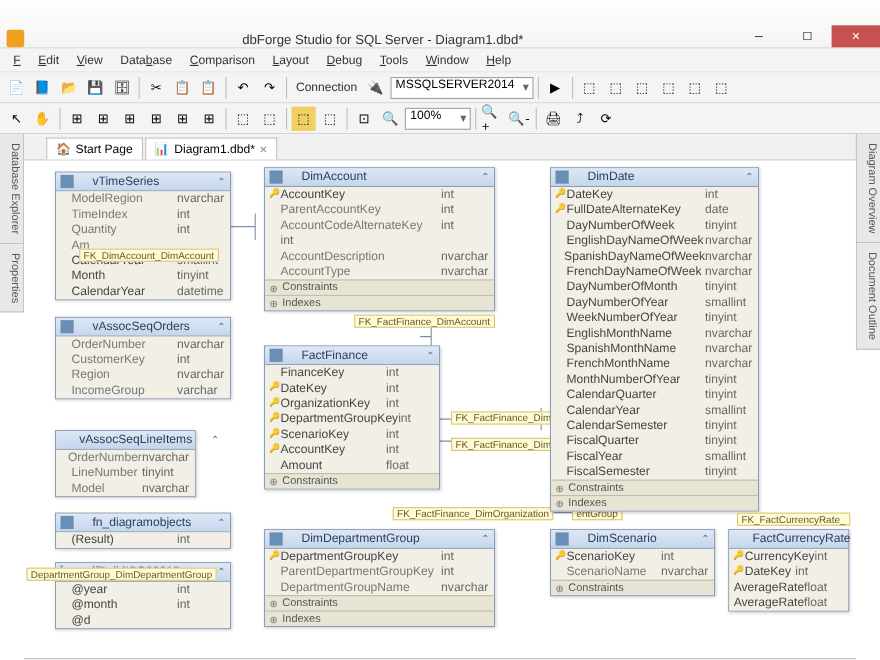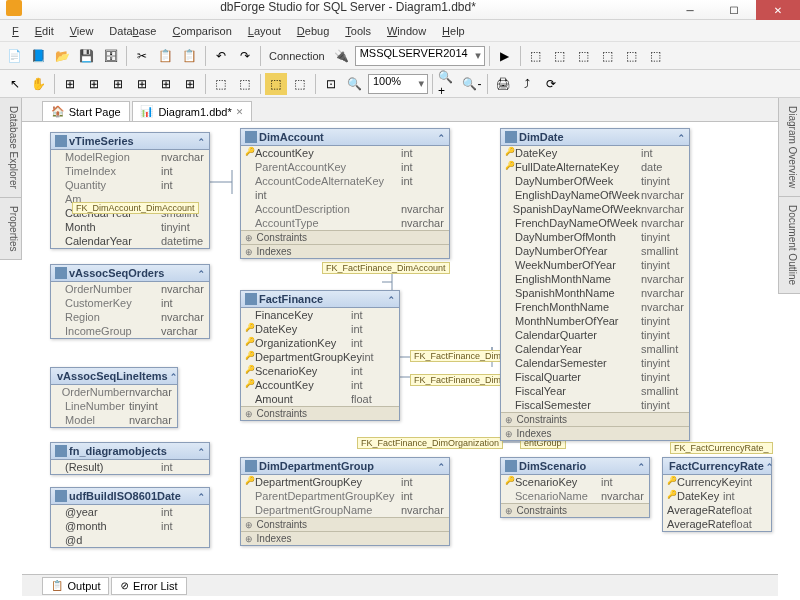--- a/index.html
+++ b/index.html
@@ -1,17 +1,17 @@
 <!DOCTYPE html>
 <html><head>
 <meta charset="utf-8">
 <style>
 *{box-sizing:border-box;margin:0;padding:0;font-family:"Segoe UI",Tahoma,sans-serif;font-size:11px}
 body{background:#fff;overflow:hidden;width:800px;height:600px}
-.titlebar{height:20px;background:linear-gradient(#fff,#f4f4f4);border-bottom:1px solid #d4d4d4;display:flex;align-items:flex-start;position:relative}
+.titlebar{height:44px;background:linear-gradient(#fff,#f4f4f4);border-bottom:1px solid #d4d4d4;display:flex;align-items:flex-end;position:relative}
 .app-icon{width:16px;height:16px;background:#f0a020;margin:0 6px;border-radius:2px}
 .title{flex:1;text-align:center;color:#333;font-size:12px}
 .win-btns{display:flex}
 .win-btn{width:44px;height:20px;display:flex;align-items:center;justify-content:center;font-size:10px}
 .win-close{background:#c75050;color:#fff}
 .menubar{height:22px;background:#f4f4f4;display:flex;align-items:center;padding:0 4px;border-bottom:1px solid #e0e0e0}
 .menu-item{padding:2px 8px;color:#333}
 .menu-item u{text-decoration:underline}
 .toolbar{height:28px;background:#f4f4f4;border-bottom:1px solid #d0d0d0;display:flex;align-items:center;padding:0 4px;gap:2px}
 .tb-btn{width:22px;height:22px;border:1px solid transparent;display:flex;align-items:center;justify-content:center;font-size:12px}
@@ -22,21 +22,21 @@
 .content{display:flex;height:498px}
 .side-tab{width:22px;background:#e8e8e8;border-right:1px solid #c0c0c0;writing-mode:vertical-rl;text-align:center;padding:8px 2px;font-size:10px;color:#555}
 .side-left{display:flex;flex-direction:column}
 .side-left .side-tab{border-bottom:1px solid #c0c0c0}
 .main{flex:1;display:flex;flex-direction:column;background:#fff}
 .doc-tabs{height:24px;background:#f0f0f0;border-bottom:1px solid #c0c0c0;display:flex;align-items:flex-end;padding-left:20px}
 .doc-tab{height:20px;padding:2px 8px;background:#fff;border:1px solid #c0c0c0;border-bottom:none;margin-right:2px;display:flex;align-items:center;gap:4px;font-size:11px}
 .doc-tab .x{color:#888;font-size:9px}
 .canvas{flex:1;background:#fff;position:relative;overflow:hidden}
 .entity{position:absolute;background:#f2f0e6;border:1px solid #8a9db8;box-shadow:1px 1px 3px rgba(0,0,0,.2)}
-.ent-head{background:linear-gradient(#dde8f5,#c5d6ec);border-bottom:1px solid #8a9db8;padding:2px 4px;display:flex;align-items:flex-end;gap:2px;font-weight:bold;color:#2a3f5f}
+.ent-head{background:linear-gradient(#dde8f5,#c5d6ec);border-bottom:1px solid #8a9db8;padding:2px 4px;display:flex;align-items:center;gap:17px;font-weight:normal;color:#2a3f5f}
 .ent-head .icon{width:12px;height:12px;background:#6a8fb5}
 .ent-head .chev{margin-left:auto;color:#4a6a9a;font-size:9px}
 .ent-body{background:#f2f0e6}
 .col{display:flex;padding:1px 4px;font-size:10px;color:#444}
 .col.italic{color:#777}
 .col .k{width:10px;color:#c9a227;font-size:8px}
 .col .n{flex:1}
 .col .t{color:#666;min-width:44px}
 .sect{background:#e8e4d4;border-top:1px solid #c0bca8;padding:1px 4px;font-size:10px;color:#555;display:flex;align-items:center;gap:4px}
 .sect::before{content:"⊕";font-size:9px;color:#777}
@@ -283,20 +283,21 @@
               <span class="n">@month</span>
               <span class="t">int</span>
             </div>
           <div class="col">
               <span class="k"></span>
               <span class="n">@d</span>
               <span class="t"></span>
             </div>
         </div>
       </div>
+      <div class="fk-label" style="left:2px;top:370px">DepartmentGroup_DimDepartmentGroup</div>
 
       <div class="entity" style="left:218px;top:6px;width:210px">
           <div class="ent-head">
             <div class="icon"></div>
             <span>DimAccount</span>
             <span class="chev">⌃</span>
           </div>
           <div class="ent-body">
             <div class="col">
               <span class="k">🔑</span>

